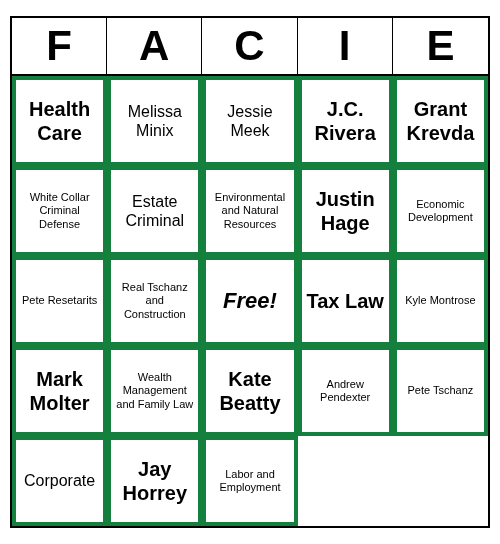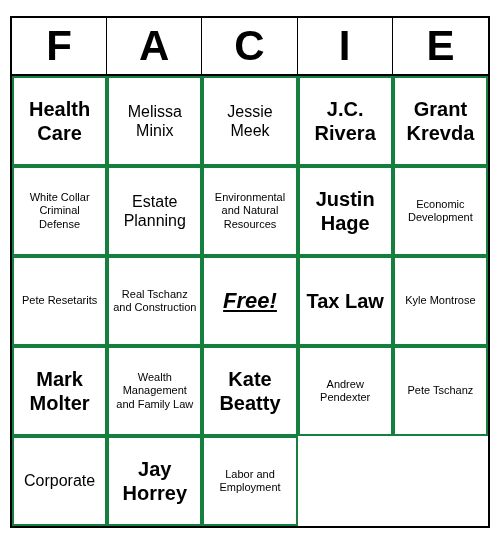--- a/index.html
+++ b/index.html
@@ -42,21 +42,21 @@
       border-right: none;
     }
 
     .bingo-grid {
       display: grid;
       grid-template-columns: repeat(5, 1fr);
       grid-template-rows: repeat(5, 90px);
     }
 
     .bingo-cell {
-      border: 2px solid #15803d;
+      border: 4px solid #15803d;
       display: flex;
       align-items: center;
       justify-content: center;
       text-align: center;
       padding: 4px;
       font-size: 13px;
       line-height: 1.2;
     }
 
     .bingo-cell.large-text {
@@ -70,42 +70,41 @@
     }
 
     .bingo-cell.small-text {
       font-size: 11px;
     }
 
     .bingo-cell.free {
       font-size: 22px;
       font-weight: bold;
       font-style: italic;
-      text-decoration: underline;
     }
   </style>
 </head>
 <body>
 
 <div class="bingo-card">
   <div class="bingo-header">
     <div class="bingo-header-cell">F</div>
     <div class="bingo-header-cell">A</div>
     <div class="bingo-header-cell">C</div>
     <div class="bingo-header-cell">I</div>
     <div class="bingo-header-cell">E</div>
   </div>
   <div class="bingo-grid" id="bingo-grid">
   <div class="bingo-cell large-text">Health Care</div>
       <div class="bingo-cell medium-text">Melissa Minix</div>
       <div class="bingo-cell medium-text">Jessie Meek</div>
       <div class="bingo-cell large-text">J.C. Rivera</div>
       <div class="bingo-cell large-text">Grant Krevda</div>
       <div class="bingo-cell small-text">White Collar Criminal Defense</div>
-      <div class="bingo-cell medium-text">Estate Planning</div>
+      <div class="bingo-cell medium-text">Estate Criminal</div>
       <div class="bingo-cell small-text">Environmental and Natural Resources</div>
       <div class="bingo-cell large-text">Justin Hage</div>
       <div class="bingo-cell small-text">Economic Development</div>
       <div class="bingo-cell small-text">Pete Resetarits</div>
       <div class="bingo-cell small-text">Real Tschanz and Construction</div>
       <div class="bingo-cell free">Free!</div>
       <div class="bingo-cell large-text">Tax Law</div>
       <div class="bingo-cell small-text">Kyle Montrose</div>
       <div class="bingo-cell large-text">Mark Molter</div>
       <div class="bingo-cell small-text">Wealth Management and Family Law</div>

